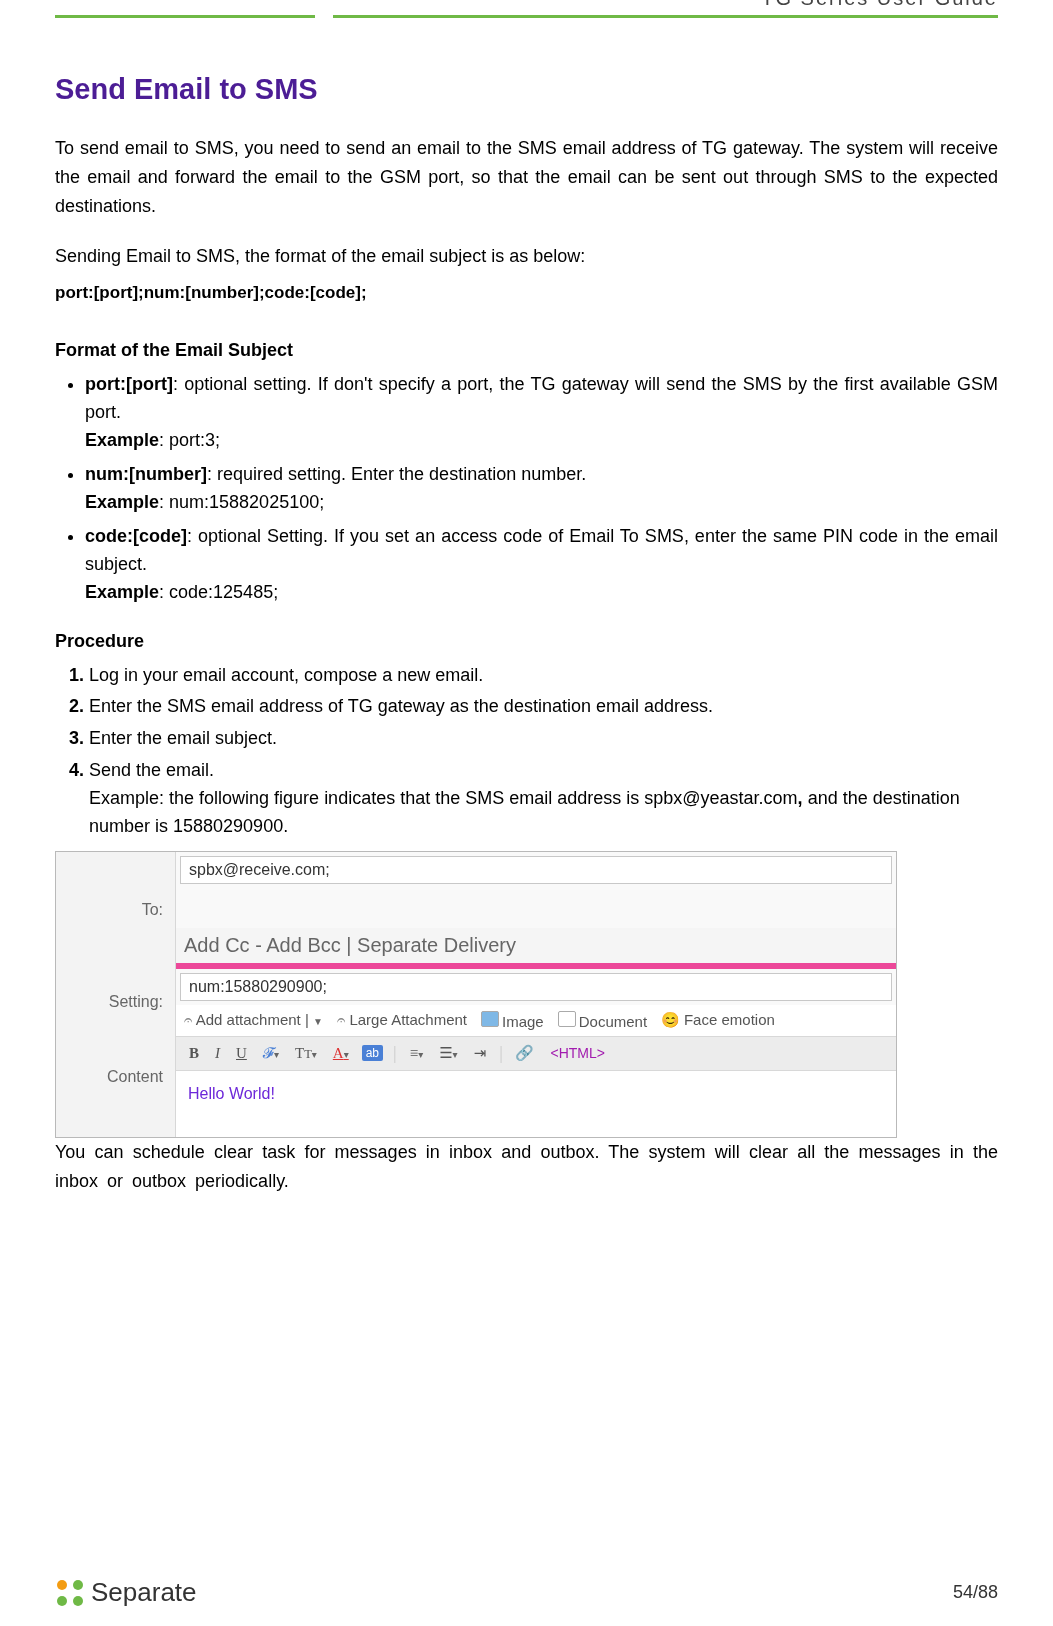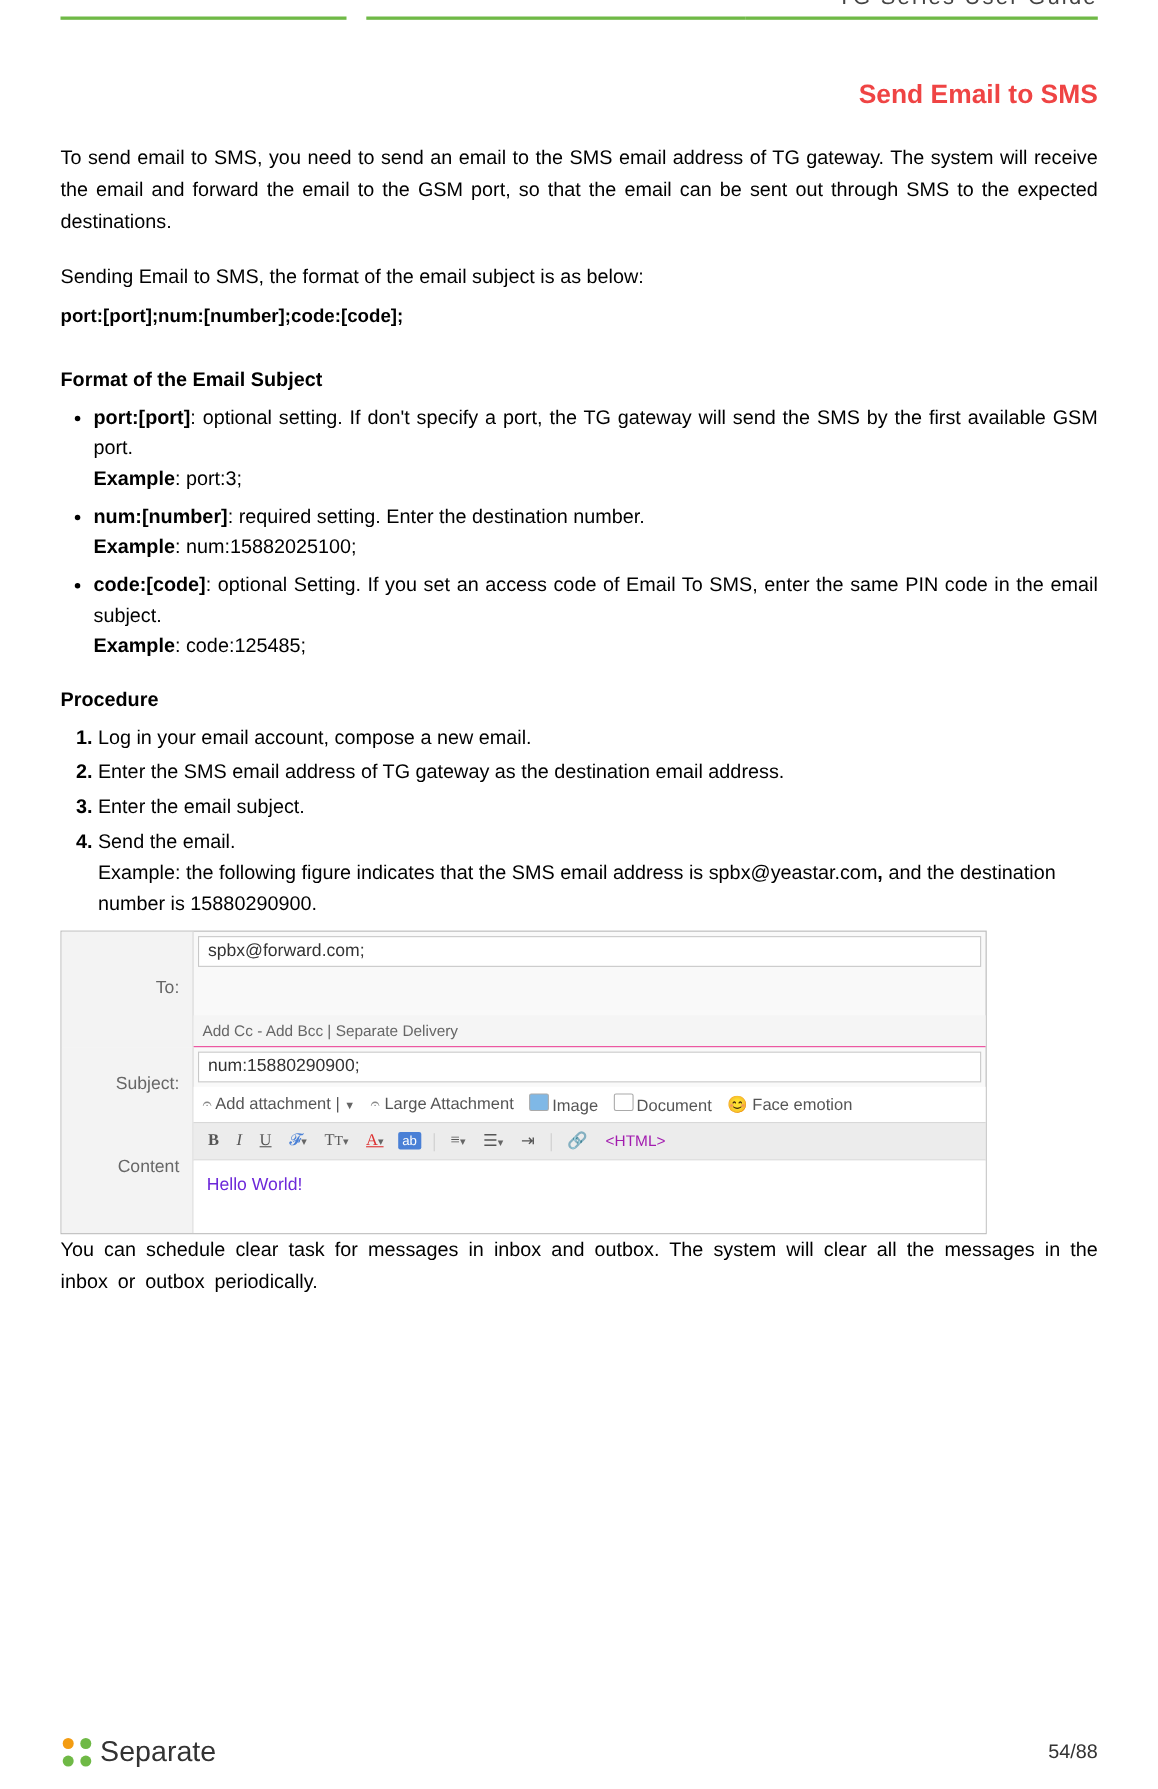--- a/index.html
+++ b/index.html
@@ -31,25 +31,24 @@
   .header-title {
     color:#444;
     font-size:20px;
     letter-spacing:2px;
     position:absolute;
     right:0;
     top:-28px;
     white-space:nowrap;
   }
   h2.blue {
-    color:#ef4444;
-    font-size:24px;
+    color:#4c1d95;
+    font-size:29px;
     font-weight:bold;
     margin: 0 0 28px 0;
-    text-align: right;
   }
   h1.blue-big {
     color:#0066cc;
     font-size:28px;
     font-weight:bold;
     margin: 44px 0 24px 0;
   }
   p { margin:0 0 8px 0; line-height:1.6; text-align:justify; }
   .mt { margin-top:22px; }
   .bold { font-weight:bold; }
@@ -63,21 +62,21 @@
   
   .fig { border:1px solid #b9b9b9; margin-top:10px; background:#f9f9f9; width:840px; }
   .fig-row { display:flex; }
   .fig-label {
     width:120px; min-height:34px; display:flex; align-items:center; justify-content:flex-end;
     padding:6px 12px 6px 6px; color:#666; font-size:16px; background:#f3f3f3;
     border-right:1px solid #d7d7d7; box-sizing:border-box;
   }
   .fig-field {
     flex:1; background:#fff; display:flex; align-items:center; padding:6px 8px;
-    font-size:14px; color:#333; border-bottom:1px solid #ec4899;margin-top:44px;
+    font-size:20px; color:#333; border-bottom:6px solid #ec4899;margin-top:44px;
   }
   .fig-field.gray { background:#f5f5f5; color:#666; }
   .fig-input {
     flex:1; background:#fff; border:1px solid #c8c8c8; padding:4px 8px; margin:4px 4px;
     font-size:16px; color:#333;
   }
   .tool-row { display:flex; align-items:center; gap:14px; color:#555; font-size:15px; padding:6px 8px; background:#fff; }
   .clip { color:#888; }
   .tri { font-size:10px; color:#666; }
   .sep { color:#ccc; }
@@ -152,26 +151,26 @@
     <li>
       <span>Send the email.</span><br>
       <span>Example: the following figure indicates that the SMS email address is spbx@yeastar.com</span><span class="bold">,</span><span> and the destination number is 15880290900.</span>
     </li>
   </ol>
 
   <div class="fig">
     <div class="fig-row">
       <div class="fig-label">To:</div>
       <div style="flex:1;">
-        <div class="fig-input">spbx@forward.com;</div>
+        <div class="fig-input">spbx@receive.com;</div>
         <div class="fig-field gray">Add Cc - Add Bcc | Separate Delivery</div>
       </div>
     </div>
     <div class="fig-row">
-      <div class="fig-label">Subject:</div>
+      <div class="fig-label">Setting:</div>
       <div style="flex:1;">
         <div class="fig-input">num:15880290900;</div>
         <div class="tool-row">
           <span>
             <span class="clip">𝄐</span>
             <span>Add attachment</span>
             <span> | </span><span class="tri">▼</span>
           </span>
           <span>
             <span class="clip">𝄐</span>

